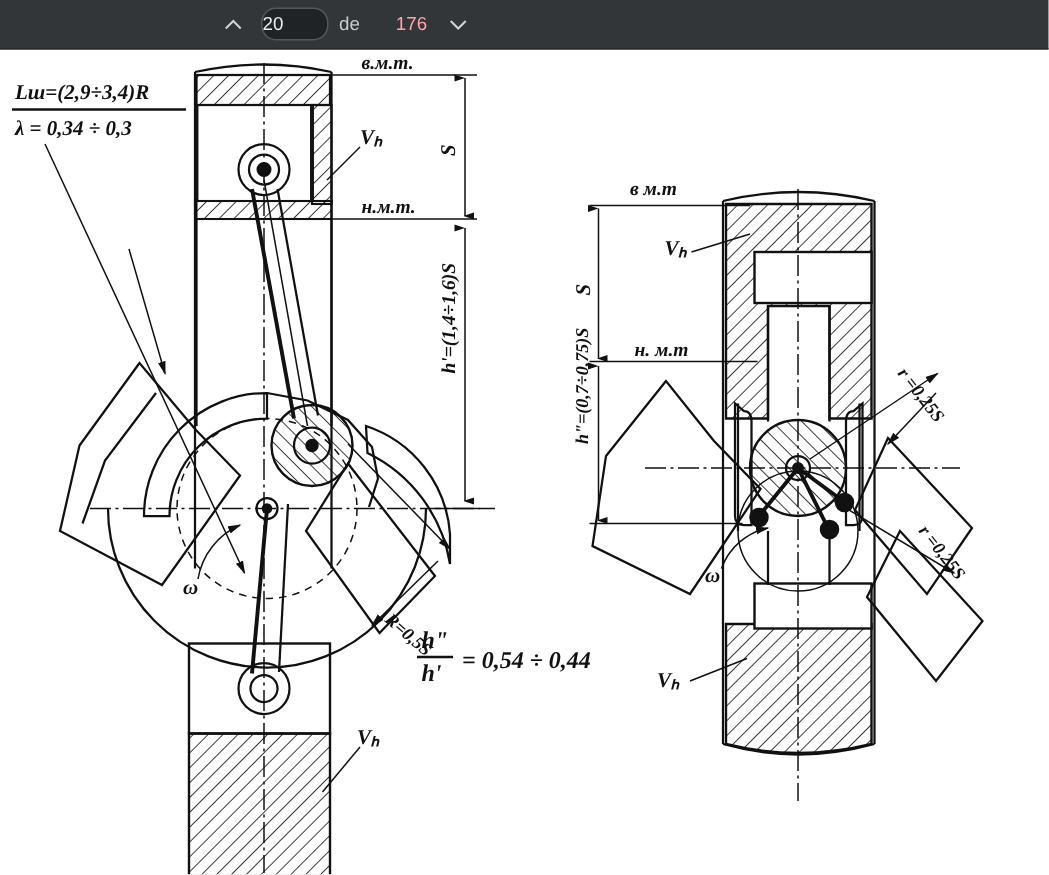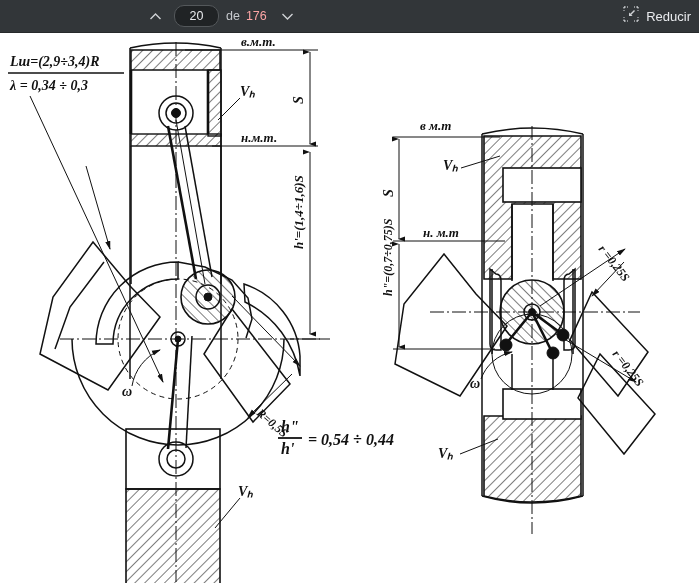--- a/index.html
+++ b/index.html
@@ -27,28 +27,27 @@
   .chev { display: block; }
   .chev svg { display: block; }
 
   #page-num-input {
     width: 45px; height: 22px;
     background: #202325;
     border: 1px solid #54585b;
     border-radius: 10px;
     color: #e8eaed;
     font-size: 12.5px;
-    text-align: center;
     font-family: "Liberation Sans", sans-serif;
     margin: 0 7px 0 4px;
     outline: none;
   }
   #page-de {
     color: #c7cace; font-size: 12.5px;
-    margin-right: 6px;
+    margin-right: 24px;
   }
   #page-total {
     color: #fca5a5; font-size: 12.5px;
     margin-right: 6px;
   }
 
   #toolbar-spacer-mid { flex: 1 1 auto; }
 
   #reducir-btn {
     display: flex; align-items: center;
@@ -118,33 +117,20 @@
   <div class="tb-iconbtn">
     <span class="chev">
       <svg width="17" height="17" viewBox="0 0 17 17" aria-hidden="true">
         <polyline points="3.5,6 8.5,11 13.5,6" fill="none" stroke="#cfd2d5" stroke-width="1.4"></polyline>
       </svg>
     </span>
   </div>
 
   <div id="toolbar-spacer-mid"></div>
 
-  <div id="reducir-btn">
-    <span>
-      <svg width="16" height="16" viewBox="0 0 16 16" aria-hidden="true">
-        <path d="M1 1 h4 M1 1 v4" stroke="#cfd2d5" stroke-width="1.3" fill="none" stroke-dasharray="1.6 1.6"></path>
-        <path d="M15 1 h-4 M15 1 v4" stroke="#cfd2d5" stroke-width="1.3" fill="none" stroke-dasharray="1.6 1.6"></path>
-        <path d="M1 15 h4 M1 15 v-4" stroke="#cfd2d5" stroke-width="1.3" fill="none" stroke-dasharray="1.6 1.6"></path>
-        <path d="M15 15 h-4 M15 15 v-4" stroke="#cfd2d5" stroke-width="1.3" fill="none" stroke-dasharray="1.6 1.6"></path>
-        <path d="M11.5 4.5 L6.5 9.5" stroke="#cfd2d5" stroke-width="1.5" fill="none"></path>
-        <polygon points="6,10 6,6.4 9.6,10" fill="#cfd2d5"></polygon>
-      </svg>
-    </span>
-    <span id="reducir-label">Reducir</span>
-  </div>
 
 </div>
 
 <div id="page-area">
 
   <svg id="figure-svg" width="699" height="549" viewBox="0 0 699 549">
     <defs>
       <pattern id="hatchR" width="7" height="7" patternTransform="rotate(45)" patternUnits="userSpaceOnUse">
         <line x1="0" y1="0" x2="0" y2="7" stroke="#111" stroke-width="1.1"></line>
       </pattern>

